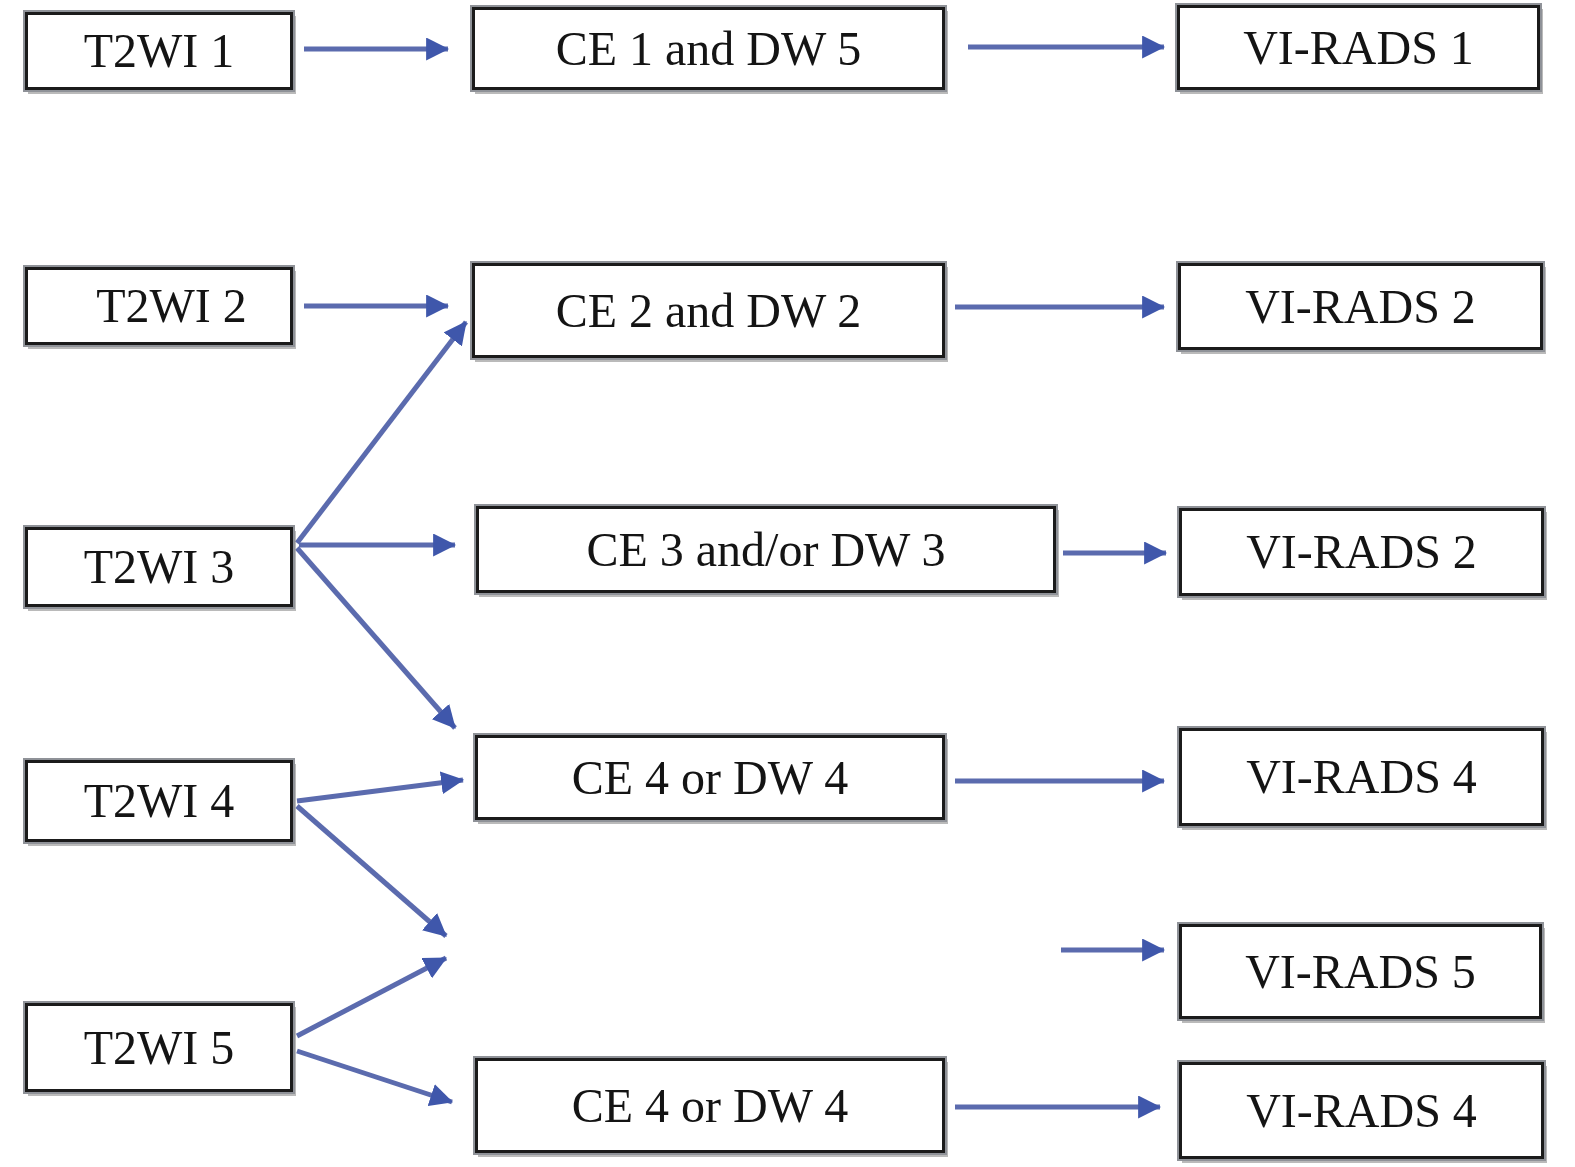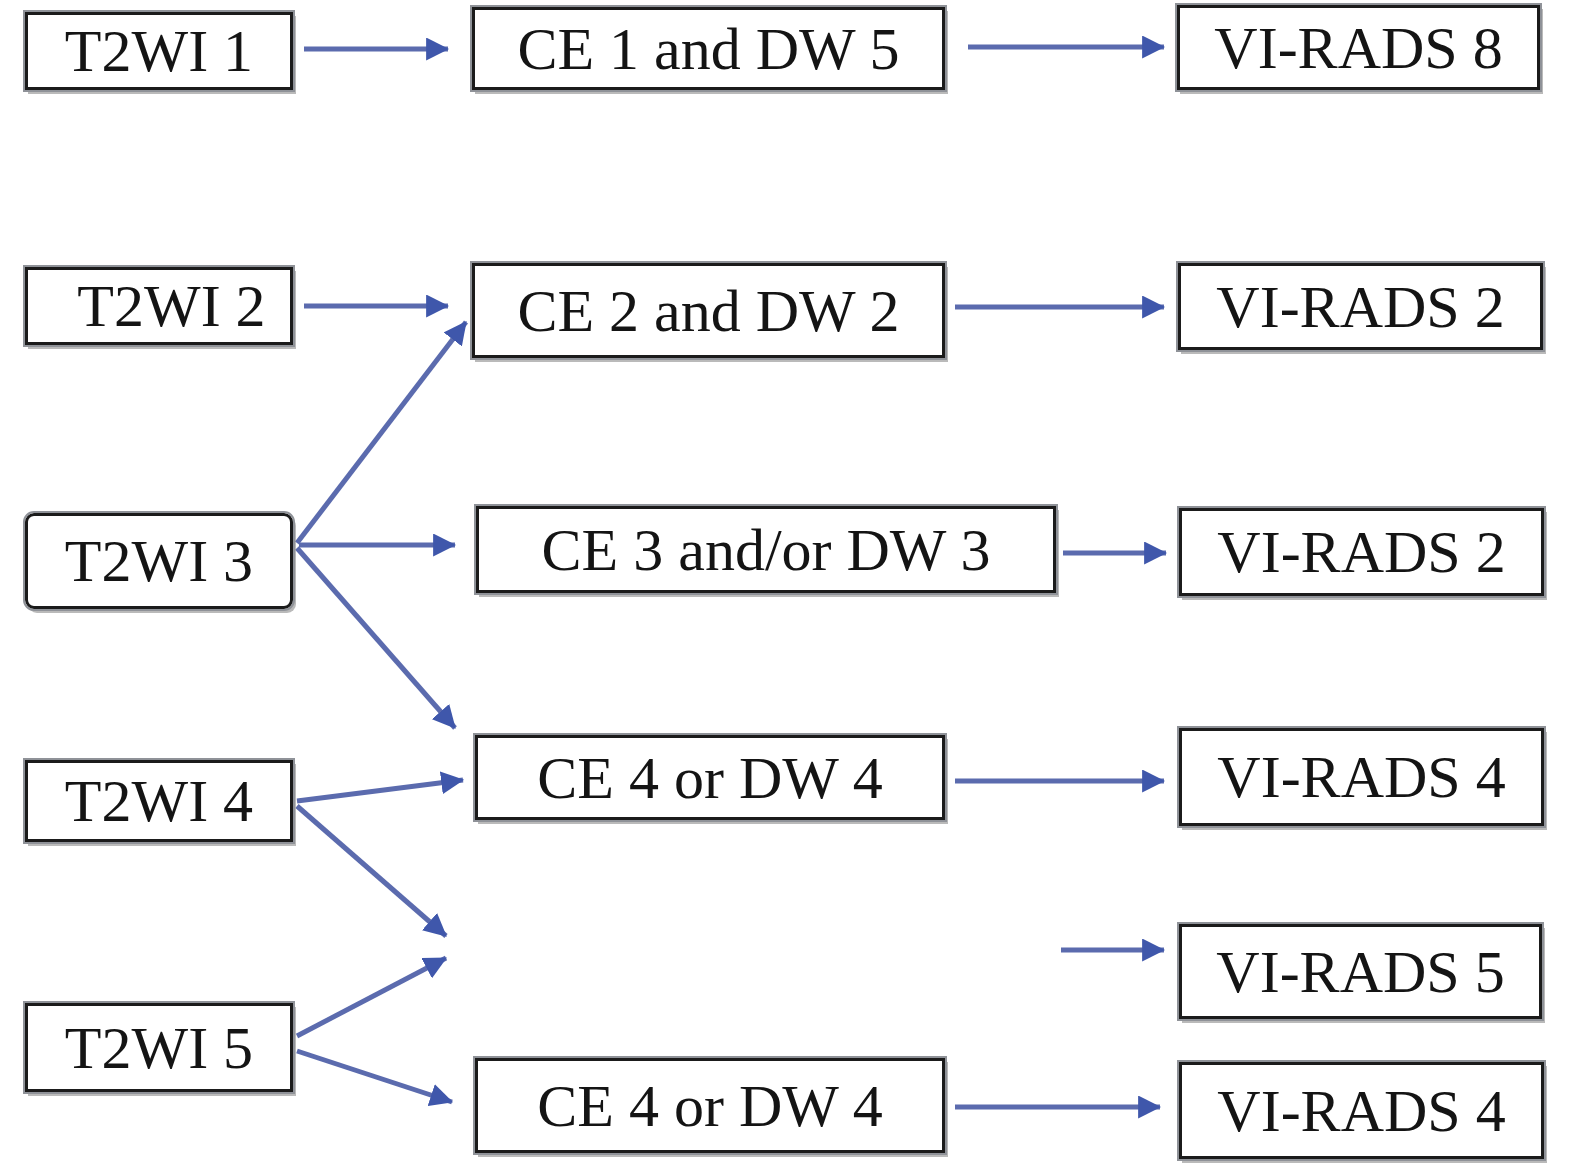--- a/index.html
+++ b/index.html
@@ -27,21 +27,21 @@
     position: absolute;
     background: #ffffff;
     border: 3px solid #1b1b1b;
     outline: 2px solid #8f9298;
     box-shadow: 3px 4px 0 rgba(130,130,130,0.55);
     display: flex;
     align-items: center;
     justify-content: center;
     box-sizing: border-box;
     color: #141414;
-    font-size: 60px;
+    font-size: 48px;
     line-height: 1;
     white-space: nowrap;
     z-index: 2;
   }
   .arrow-line {
     stroke: #5b6bae;
     stroke-width: 5;
     fill: none;
   }
 </style>
@@ -72,21 +72,21 @@
     <line class="arrow-line" x1="297" y1="1051" x2="452" y2="1102" marker-end="url(#ah)"></line>
     <line class="arrow-line" x1="955" y1="1107" x2="1160" y2="1107" marker-end="url(#ah)"></line>
   </svg>
 
   <div class="node" style="left:25px; top:12px; width:268px; height:78px;">
     <span>T2WI 1</span>
   </div>
   <div class="node" style="left:25px; top:267px; width:268px; height:78px;padding-left:25px;">
     <span>T2WI 2</span>
   </div>
-  <div class="node" style="left:25px; top:513px; width:268px; height:96px;border-radius:9px;">
+  <div class="node" style="left:25px; top:527px; width:268px; height:80px;">
     <span>T2WI 3</span>
   </div>
   <div class="node" style="left:25px; top:760px; width:268px; height:82px;">
     <span>T2WI 4</span>
   </div>
   <div class="node" style="left:25px; top:1003px; width:268px; height:89px;">
     <span>T2WI 5</span>
   </div>
 
   <div class="node" style="left:472px; top:7px; width:473px; height:83px;">
@@ -99,21 +99,21 @@
     <span>CE 3 and/or DW 3</span>
   </div>
   <div class="node" style="left:475px; top:735px; width:470px; height:85px;">
     <span>CE 4 or DW 4</span>
   </div>
   <div class="node" style="left:475px; top:1058px; width:470px; height:95px;">
     <span>CE 4 or DW 4</span>
   </div>
 
   <div class="node" style="left:1177px; top:5px; width:363px; height:85px;">
-    <span>VI-RADS 8</span>
+    <span>VI-RADS 1</span>
   </div>
   <div class="node" style="left:1178px; top:263px; width:365px; height:87px;">
     <span>VI-RADS 2</span>
   </div>
   <div class="node" style="left:1179px; top:508px; width:365px; height:88px;">
     <span>VI-RADS 2</span>
   </div>
   <div class="node" style="left:1179px; top:728px; width:365px; height:98px;">
     <span>VI-RADS 4</span>
   </div>

